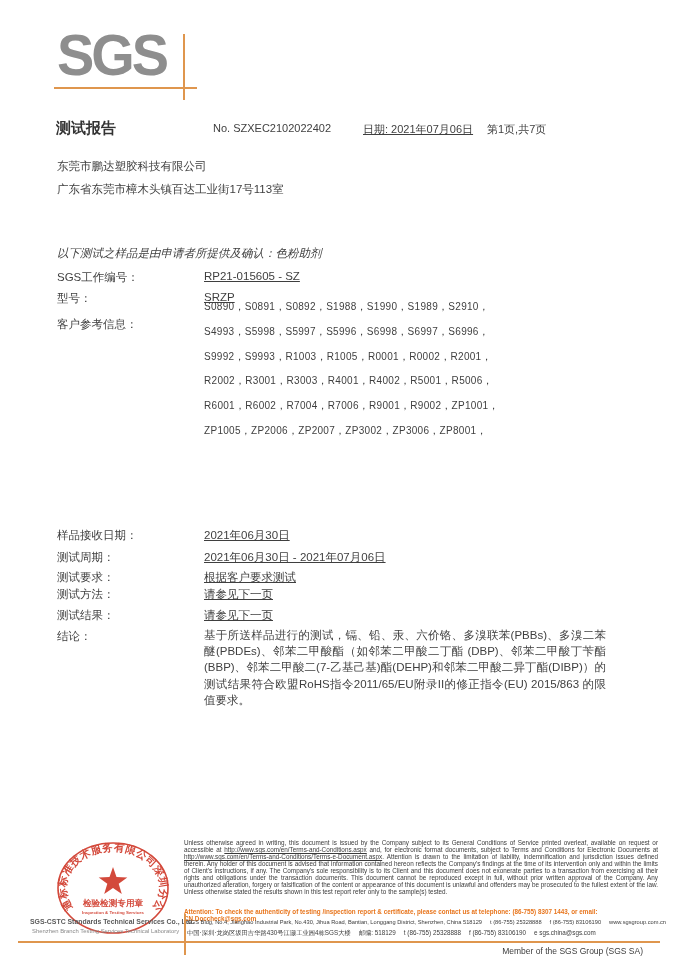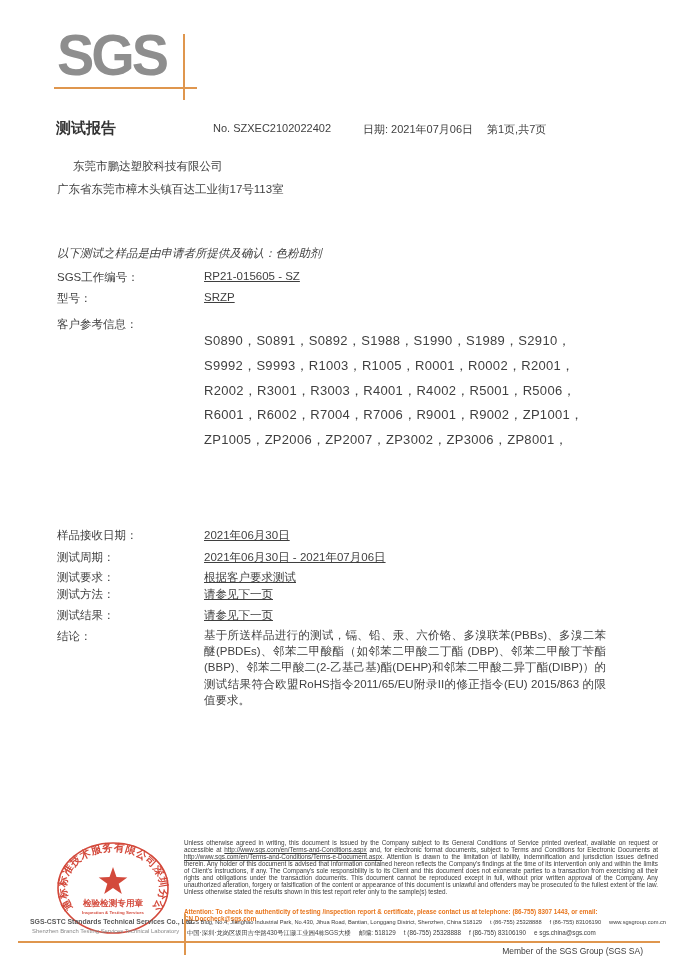--- a/index.html
+++ b/index.html
@@ -16,31 +16,31 @@
   .logo-text{
     position:absolute;left:57px;top:22px;
     font-size:57px;font-weight:700;letter-spacing:-3px;
     color:#8e8e8e;transform:scaleX(0.98);transform-origin:left top;
   }
   .logo-hline{position:absolute;left:54px;top:87px;width:143px;height:2px;background:#df964e;}
   .logo-vline{position:absolute;left:183px;top:34px;width:2px;height:66px;background:#df964e;}
 
   .report-title{position:absolute;left:56px;top:119px;font-size:15px;font-weight:700;color:#333;}
   .report-no{position:absolute;left:213px;top:122px;font-size:11px;}
-  .report-date{position:absolute;left:363px;top:122px;font-size:11px;}
+  .report-date{position:absolute;left:363px;top:122px;font-size:11px;text-decoration:underline;}
   .report-page{position:absolute;left:487px;top:122px;font-size:11px;}
 
-  .company{position:absolute;left:57px;top:159px;font-size:11.5px;margin-left:16px;}
+  .company{position:absolute;left:57px;top:159px;font-size:11.5px;}
   .address{position:absolute;left:57px;top:182px;font-size:11.5px;}
 
   .stmt{position:absolute;left:57px;top:246px;font-size:11.5px;font-style:italic;}
 
   .flabel{position:absolute;left:57px;font-size:11.5px;}
   .fvalue{position:absolute;left:204px;font-size:11.5px;text-decoration:underline;}
-  .ref-lines{position:absolute;left:204px;top:329px;font-size:13px;line-height:24.75px;letter-spacing:0.3px;}
+  .ref-lines{position:absolute;left:204px;top:295px;font-size:10px;line-height:24.75px;letter-spacing:0.3px;}
   .conclusion-val{
     position:absolute;left:204px;top:627px;width:402px;
     font-size:11.5px;line-height:16.2px;text-align:justify;
   }
 
   
   .legal{
     position:absolute;left:184px;top:839px;width:474px;
     font-size:6.35px;line-height:7.05px;text-align:justify;color:#3c3c3c;
   }
@@ -90,20 +90,21 @@
 
   <div class="flabel" style="top:270px">SGS工作编号：</div>
   <div class="fvalue" style="top:270px">RP21-015605 - SZ</div>
 
   <div class="flabel" style="top:291px">型号：</div>
   <div class="fvalue" style="top:291px">SRZP</div>
 
   <div class="flabel" style="top:317px">客户参考信息：</div>
   <div class="ref-lines">
     <div>S0890，S0891，S0892，S1988，S1990，S1989，S2910，</div>
+    <div>S4993，S5998，S5997，S5996，S6998，S6997，S6996，</div>
     <div>S9992，S9993，R1003，R1005，R0001，R0002，R2001，</div>
     <div>R2002，R3001，R3003，R4001，R4002，R5001，R5006，</div>
     <div>R6001，R6002，R7004，R7006，R9001，R9002，ZP1001，</div>
     <div>ZP1005，ZP2006，ZP2007，ZP3002，ZP3006，ZP8001，</div>
   </div>
 
   <div class="flabel" style="top:528px">样品接收日期：</div>
   <div class="fvalue" style="top:528px">2021年06月30日</div>
 
   <div class="flabel" style="top:550px">测试周期：</div>
@@ -112,21 +113,21 @@
   <div class="flabel" style="top:570px">测试要求：</div>
   <div class="fvalue" style="top:570px">根据客户要求测试</div>
 
   <div class="flabel" style="top:587px">测试方法：</div>
   <div class="fvalue" style="top:587px">请参见下一页</div>
 
   <div class="flabel" style="top:608px">测试结果：</div>
   <div class="fvalue" style="top:608px">请参见下一页</div>
 
   <div class="flabel" style="top:629px">结论：</div>
-  <div class="conclusion-val">基于所送样品进行的测试，镉、铅、汞、六价铬、多溴联苯(PBBs)、多溴二苯醚(PBDEs)、邻苯二甲酸酯（如邻苯二甲酸二丁酯 (DBP)、邻苯二甲酸丁苄酯(BBP)、邻苯二甲酸二(2-乙基己基)酯(DEHP)和邻苯二甲酸二异丁酯(DIBP)）的测试结果符合欧盟RoHS指令2011/65/EU附录II的修正指令(EU) 2015/863 的限值要求。</div>
+  <div class="conclusion-val">基于所送样品进行的测试，镉、铅、汞、六价铬、多溴联苯(PBBs)、多溴二苯醚(PBDEs)、邻苯二甲酸酯（如邻苯二甲酸二丁酯 (DBP)、邻苯二甲酸丁苄酯(BBP)、邻苯二甲酸二(7-乙基己基)酯(DEHP)和邻苯二甲酸二异丁酯(DIBP)）的测试结果符合欧盟RoHS指令2011/65/EU附录II的修正指令(EU) 2015/863 的限值要求。</div>
 
   <svg class="stamp-svg" width="120" height="98" viewBox="0 0 120 98">
     <ellipse cx="60" cy="47" rx="55" ry="45" fill="none" stroke="#d03a2b" stroke-width="1.6"></ellipse>
     <defs>
       <path id="ringPath" d="M 21.5,68.2 A 47,37 0 1 1 98.5,68.2" fill="none"></path>
     </defs>
     <text font-size="10.5" fill="#d03a2b" font-weight="700" letter-spacing="0.5">
       <textPath href="#ringPath" startOffset="2">通标标准技术服务有限公司深圳分公司</textPath>
     </text>
     <polygon fill="#d03a2b" points="60,26 63.5,36.1 74.3,36.4 65.7,42.85 68.8,53.1 60,47 51.2,53.1 54.3,42.85 45.7,36.4 56.5,36.1"></polygon>

